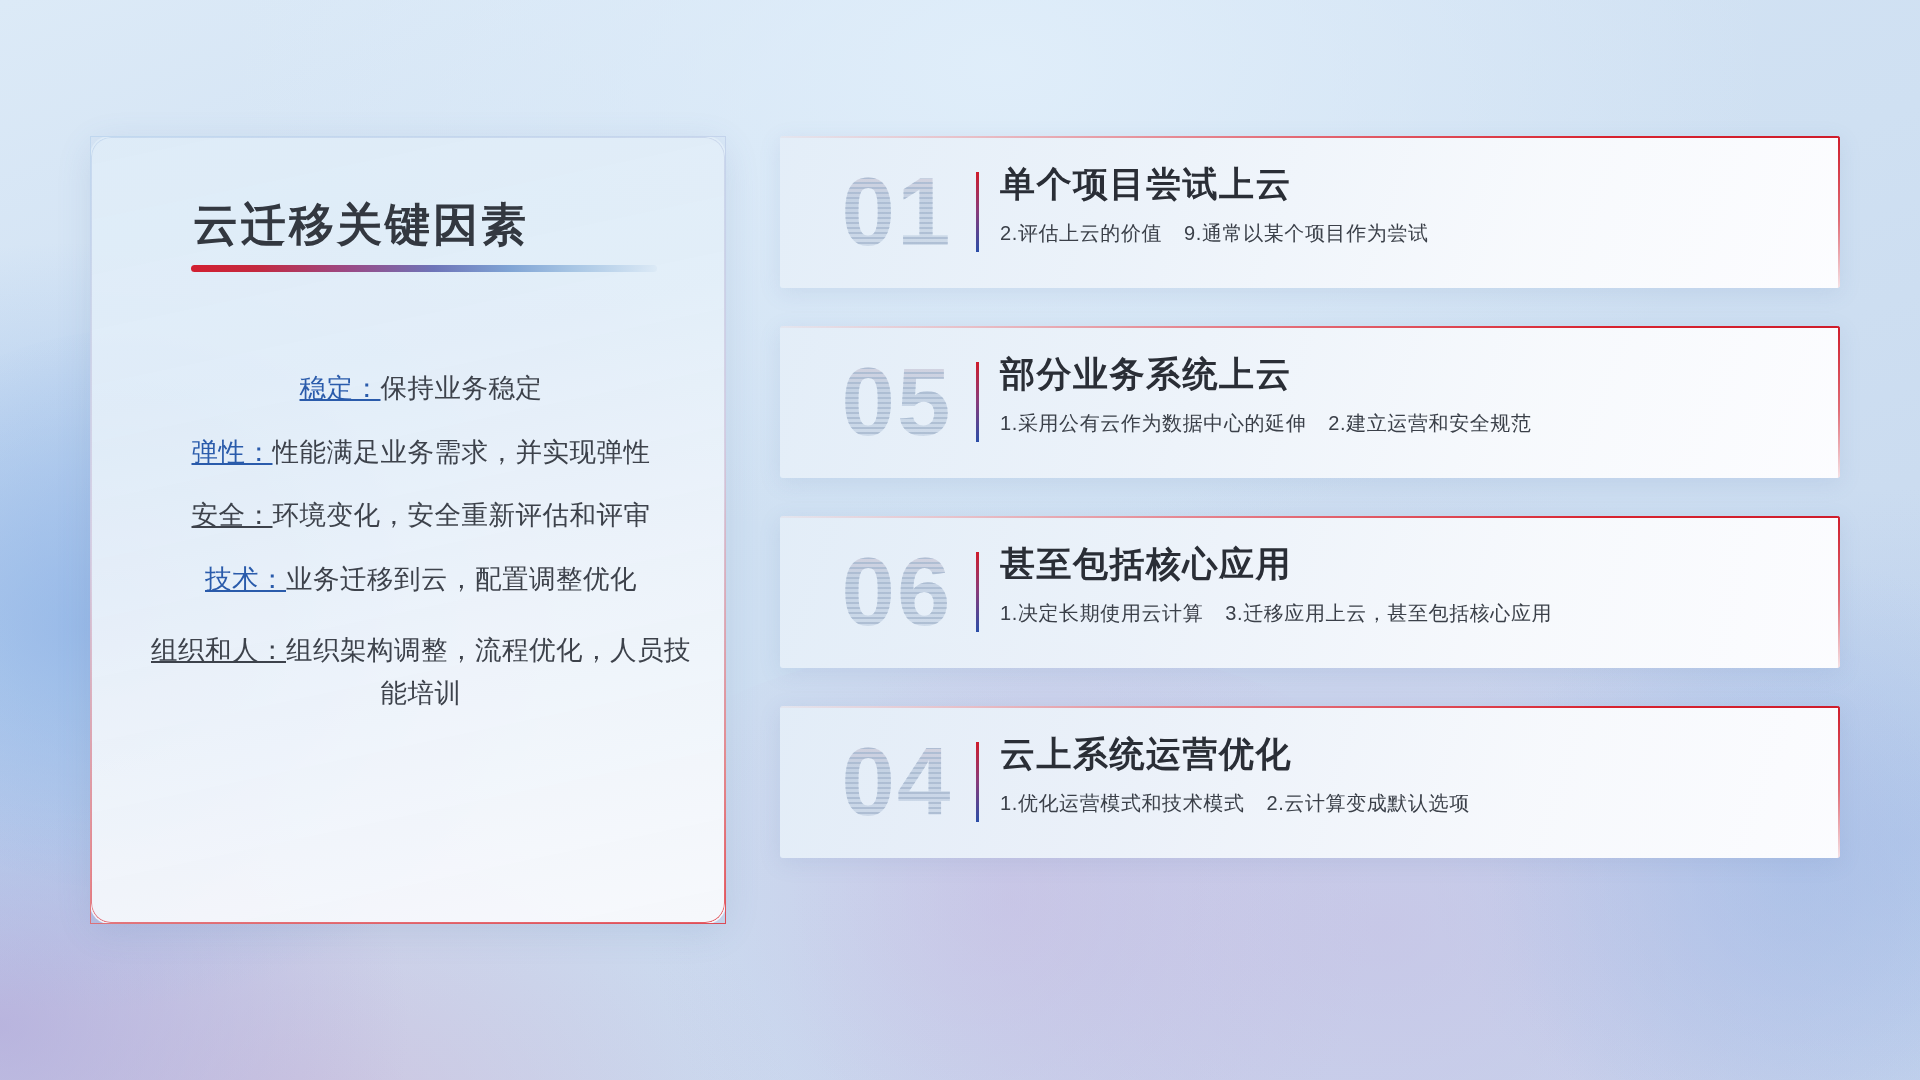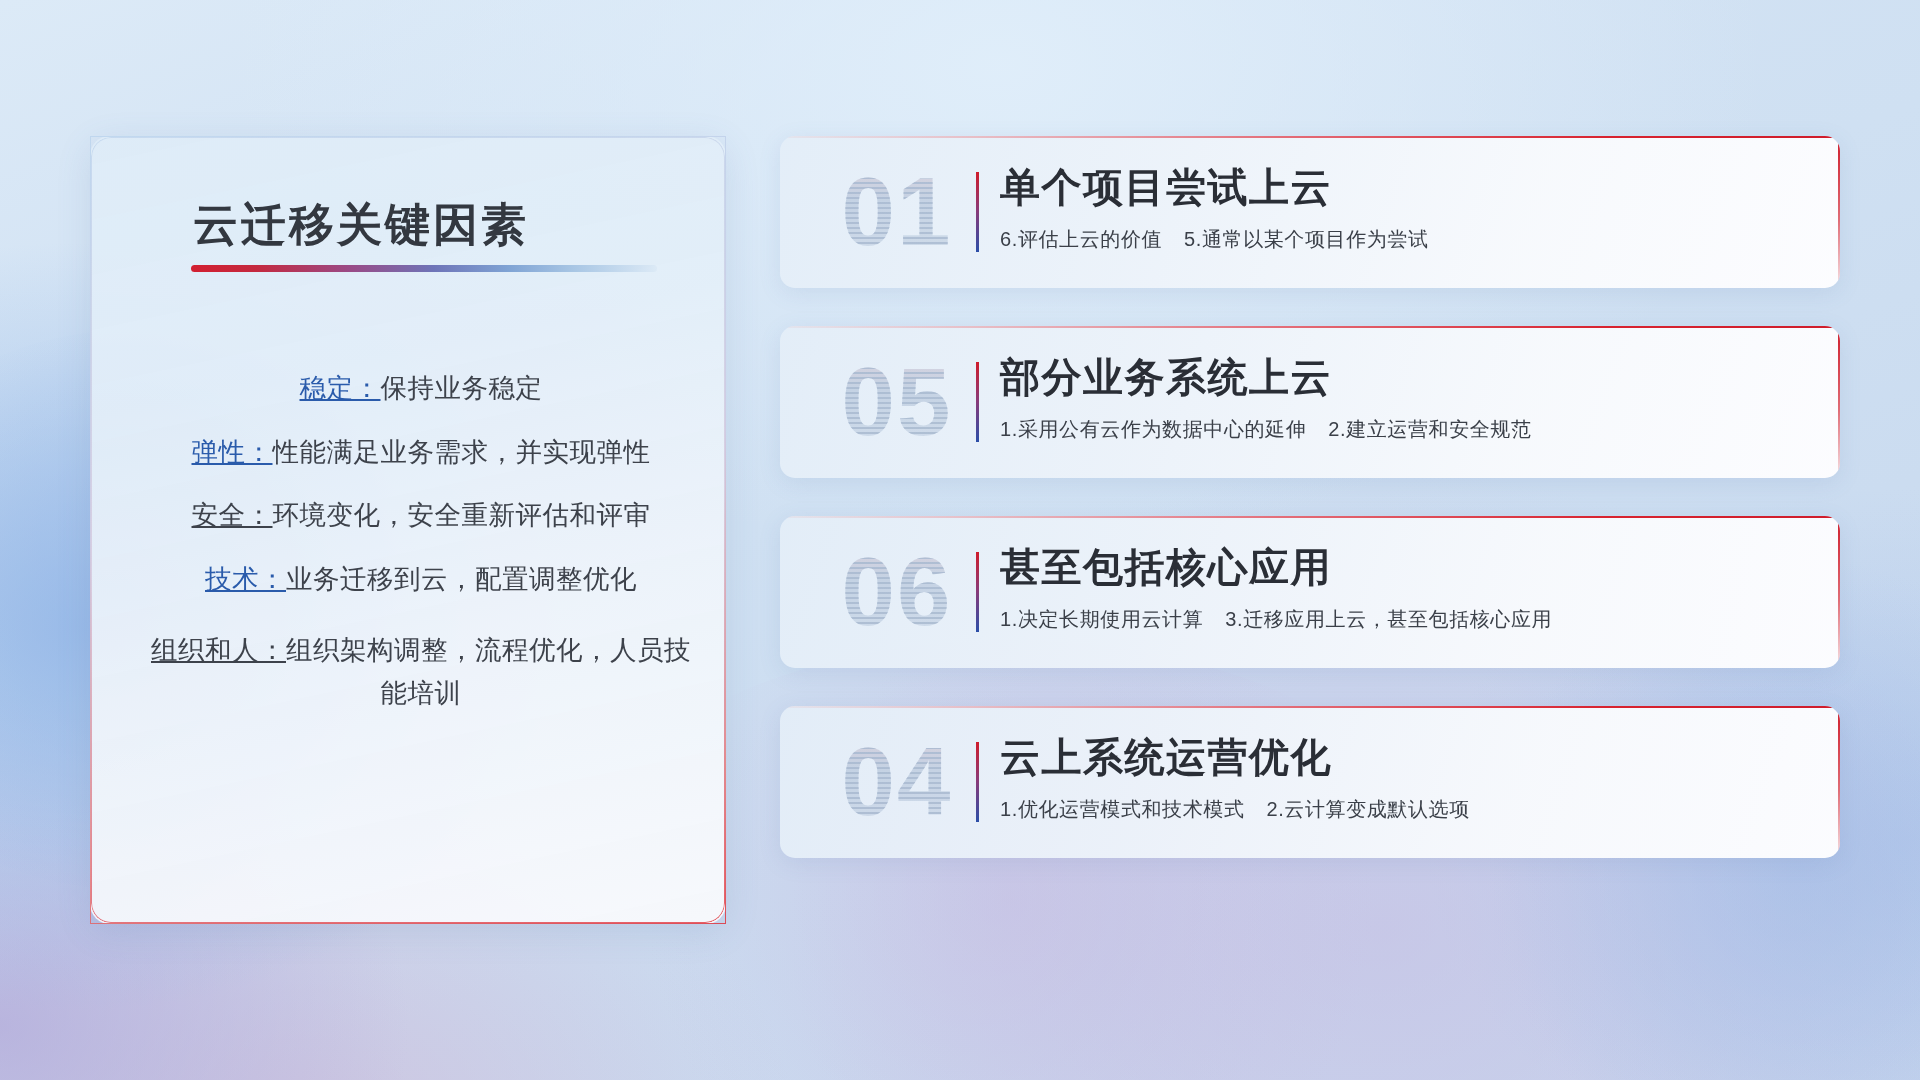--- a/index.html
+++ b/index.html
@@ -94,21 +94,21 @@
   .factor-label.gray { color:#3d424b; }
   .factor-desc  { color:#3d424b; }
 
   
   #cards { position:absolute; left:780px; top:136px; width:1060px; }
 
   .card {
     position:relative;
     width:1060px; height:152px;
     margin-bottom:38px;
-    border-radius:15px;
+    border-radius:3px;
     background:linear-gradient(110deg,
         rgba(228,238,248,0.93) 0%,
         rgba(237,243,250,0.95) 35%,
         rgba(248,250,253,0.97) 70%,
         rgba(253,253,255,0.98) 100%);
     box-shadow:0 5px 22px rgba(95,125,175,0.13);
     overflow:hidden;
   }
   .card-topline {
     position:absolute; left:0; top:0; width:100%; height:2.4px;
@@ -139,21 +139,21 @@
   }
 
   .card-divider {
     position:absolute; left:196px; top:36px;
     width:3px; height:80px;
     background:linear-gradient(180deg, #cf1c2b 0%, #8a3a78 48%, #2b4ea8 100%);
   }
 
   .card-body { position:absolute; left:220px; top:26px; right:40px; }
   .card-title {
-    font-size:40px; font-weight:bold; color:#2a2e36;
+    font-size:35px; font-weight:bold; color:#2a2e36;
     letter-spacing:1.5px; line-height:1.25;
     white-space:nowrap;
   }
   .card-desc {
     margin-top:14px;
     font-size:20px; color:#3b4049;
     letter-spacing:0.6px; white-space:nowrap;
   }
   .card-desc .seg { margin-right:22px; }
 </style>
@@ -198,21 +198,21 @@
   <div id="cards">
 
     <div class="card">
       <div class="card-topline"></div>
       <div class="card-rightline"></div>
       <div class="card-number">01</div>
       <div class="card-divider"></div>
       <div class="card-body">
         <div class="card-title">单个项目尝试上云</div>
         <div class="card-desc">
-          <span class="seg">6.评估上云的价值</span><span class="seg">5.通常以某个项目作为尝试</span>
+          <span class="seg">2.评估上云的价值</span><span class="seg">9.通常以某个项目作为尝试</span>
         </div>
       </div>
     </div>
 
     <div class="card">
       <div class="card-topline"></div>
       <div class="card-rightline"></div>
       <div class="card-number">05</div>
       <div class="card-divider"></div>
       <div class="card-body">

